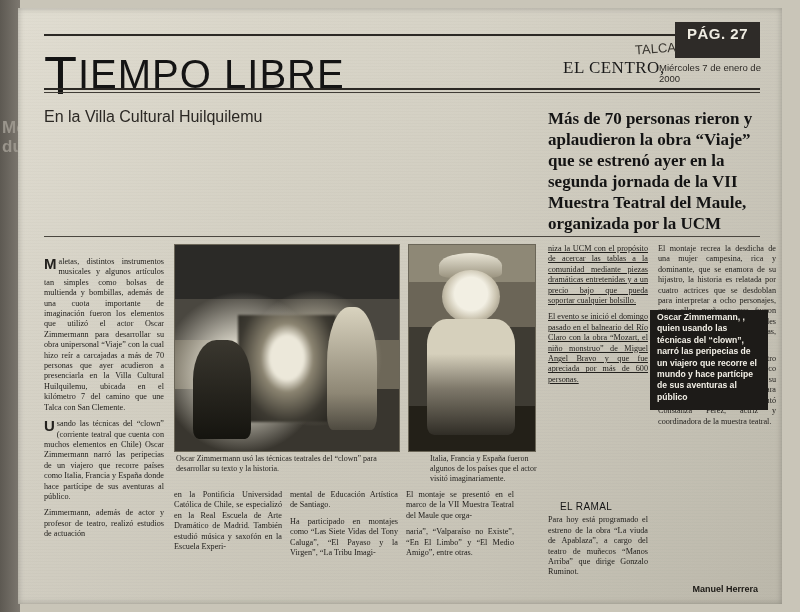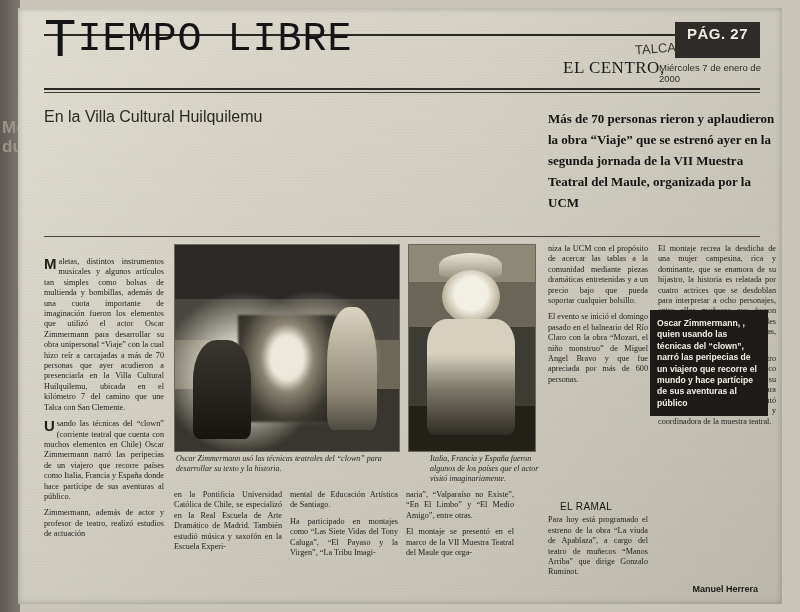--- a/index.html
+++ b/index.html
@@ -48,23 +48,23 @@
     color: #efece2;
     font-family: "Liberation Sans", sans-serif;
     font-weight: bold;
     font-size: 15px;
     letter-spacing: .5px;
     padding: 3px 12px 16px 12px;
   }
   .masthead {
     position: absolute;
     left: 26px;
-    top: 12px;
+    top: 46px;
     width: 500px;
-    font-family: Liberation Mono, monospace;
+    font-family: Liberation Sans, sans-serif;
   }
   .masthead .big {
     font-size: 40px;
     line-height: 40px;
     letter-spacing: 1px;
     font-weight: normal;
     color: #141414;
   }
   .masthead .big .drop {
     font-size: 54px;
@@ -143,21 +143,21 @@
     letter-spacing: -0.3px;
     color: #0f0f0f;
   }
   .lead {
     position: absolute;
     left: 530px;
     top: 100px;
     width: 232px;
     font-family: "Liberation Serif", serif;
     font-weight: bold;
-    font-size: 13px;
+    font-size: 17px;
     line-height: 21px;
     color: #141414;
   }
   .rule-mid {
     position: absolute;
     left: 26px;
     right: 22px;
     top: 228px;
     height: 1px;
     background: #4a463f;
@@ -180,21 +180,21 @@
     font-size: 15px;
     float: left;
     line-height: 12px;
     padding: 1px 2px 0 0;
   }
 
   #col1 { left: 26px;  top: 240px; width: 120px; margin-top: 9px; }
   #col2 { left: 156px; top: 482px; width: 108px; }
   #col3 { left: 272px; top: 482px; width: 108px; }
   #col4 { left: 388px; top: 482px; width: 108px; }
-  #col5 { left: 530px; top: 236px; width: 100px; }
+  #col5 { left: 530px; top: 236px; width: 100px; text-decoration: underline; }
   #col6 { left: 530px; top: 492px; width: 100px; }
   #col7 { left: 640px; top: 236px; width: 118px; }
 
   .subhead {
     font-family: "Liberation Sans", sans-serif;
     font-weight: normal;
     font-size: 10px;
     letter-spacing: .4px;
     margin: 2px 0 3px 0;
     color: #141414;
@@ -254,41 +254,40 @@
   #photo2 .clown-body {
     position: absolute;
     left: 14%; top: 36%; width: 70%; height: 56%;
     background: linear-gradient(180deg, #d6d0bc 0 30%, #7e786a 60%, #302d26 100%);
     border-radius: 22% 22% 8% 8%;
     filter: blur(.4px);
   }
   .caption {
     position: absolute;
     font-family: "Liberation Serif", serif;
-    font-style: italic;
     font-size: 8px;
     line-height: 10px;
     color: #211f1c;
   }
   #cap1 { left: 158px; top: 446px; width: 222px; }
   #cap2 { left: 392px; top: 446px; width: 124px; margin-left: 20px; }
 
   
   .pullquote {
     position: absolute;
     left: 632px;
     top: 302px;
     width: 104px;
     background: #1d1b18;
     color: #f2efe6;
     font-family: "Liberation Sans", sans-serif;
     font-weight: bold;
     font-size: 8.6px;
     line-height: 11.4px;
-    padding: 8px 7px 7px 7px;
+    padding: 2px 7px 7px 7px;
     text-align: left;
   }
 
   .byline {
     position: absolute;
     right: 24px;
     bottom: 10px;
     font-family: "Liberation Sans", sans-serif;
     font-weight: bold;
     font-size: 9px;
@@ -365,22 +364,22 @@
     <div class="col" id="col2">
       <p>en la Pontificia Universidad Católica de Chile, se especializó en la Real Escuela de Arte Dramático de Madrid. También estudió música y saxofón en la Escuela Experi-</p>
     </div>
 
     <div class="col" id="col3">
       <p>mental de Educación Artística de Santiago.</p>
       <p>Ha participado en montajes como “Las Siete Vidas del Tony Caluga”, “El Payaso y la Virgen”, “La Tribu Imagi-</p>
     </div>
 
     <div class="col" id="col4">
+      <p>El montaje se presentó en el marco de la VII Muestra Teatral del Maule que orga-</p>
       <p>naria”, “Valparaíso no Existe”, “En El Limbo” y “El Medio Amigo”, entre otras.</p>
-      <p>El montaje se presentó en el marco de la VII Muestra Teatral del Maule que orga-</p>
     </div>
 
     <div class="col" id="col5">
       <p>niza la UCM con el propósito de acercar las tablas a la comunidad mediante piezas dramáticas entretenidas y a un precio bajo que pueda soportar cualquier bolsillo.</p>
       <p>El evento se inició el domingo pasado en el balneario del Río Claro con la obra “Mozart, el niño monstruo” de Miguel Angel Bravo y que fue apreciada por más de 600 personas.</p>
     </div>
 
     <div class="col" id="col6">
       <div class="subhead">EL RAMAL</div>
       <p>Para hoy está programado el estreno de la obra “La viuda de Apablaza”, a cargo del teatro de muñecos “Manos Arriba” que dirige Gonzalo Ruminot.</p>

